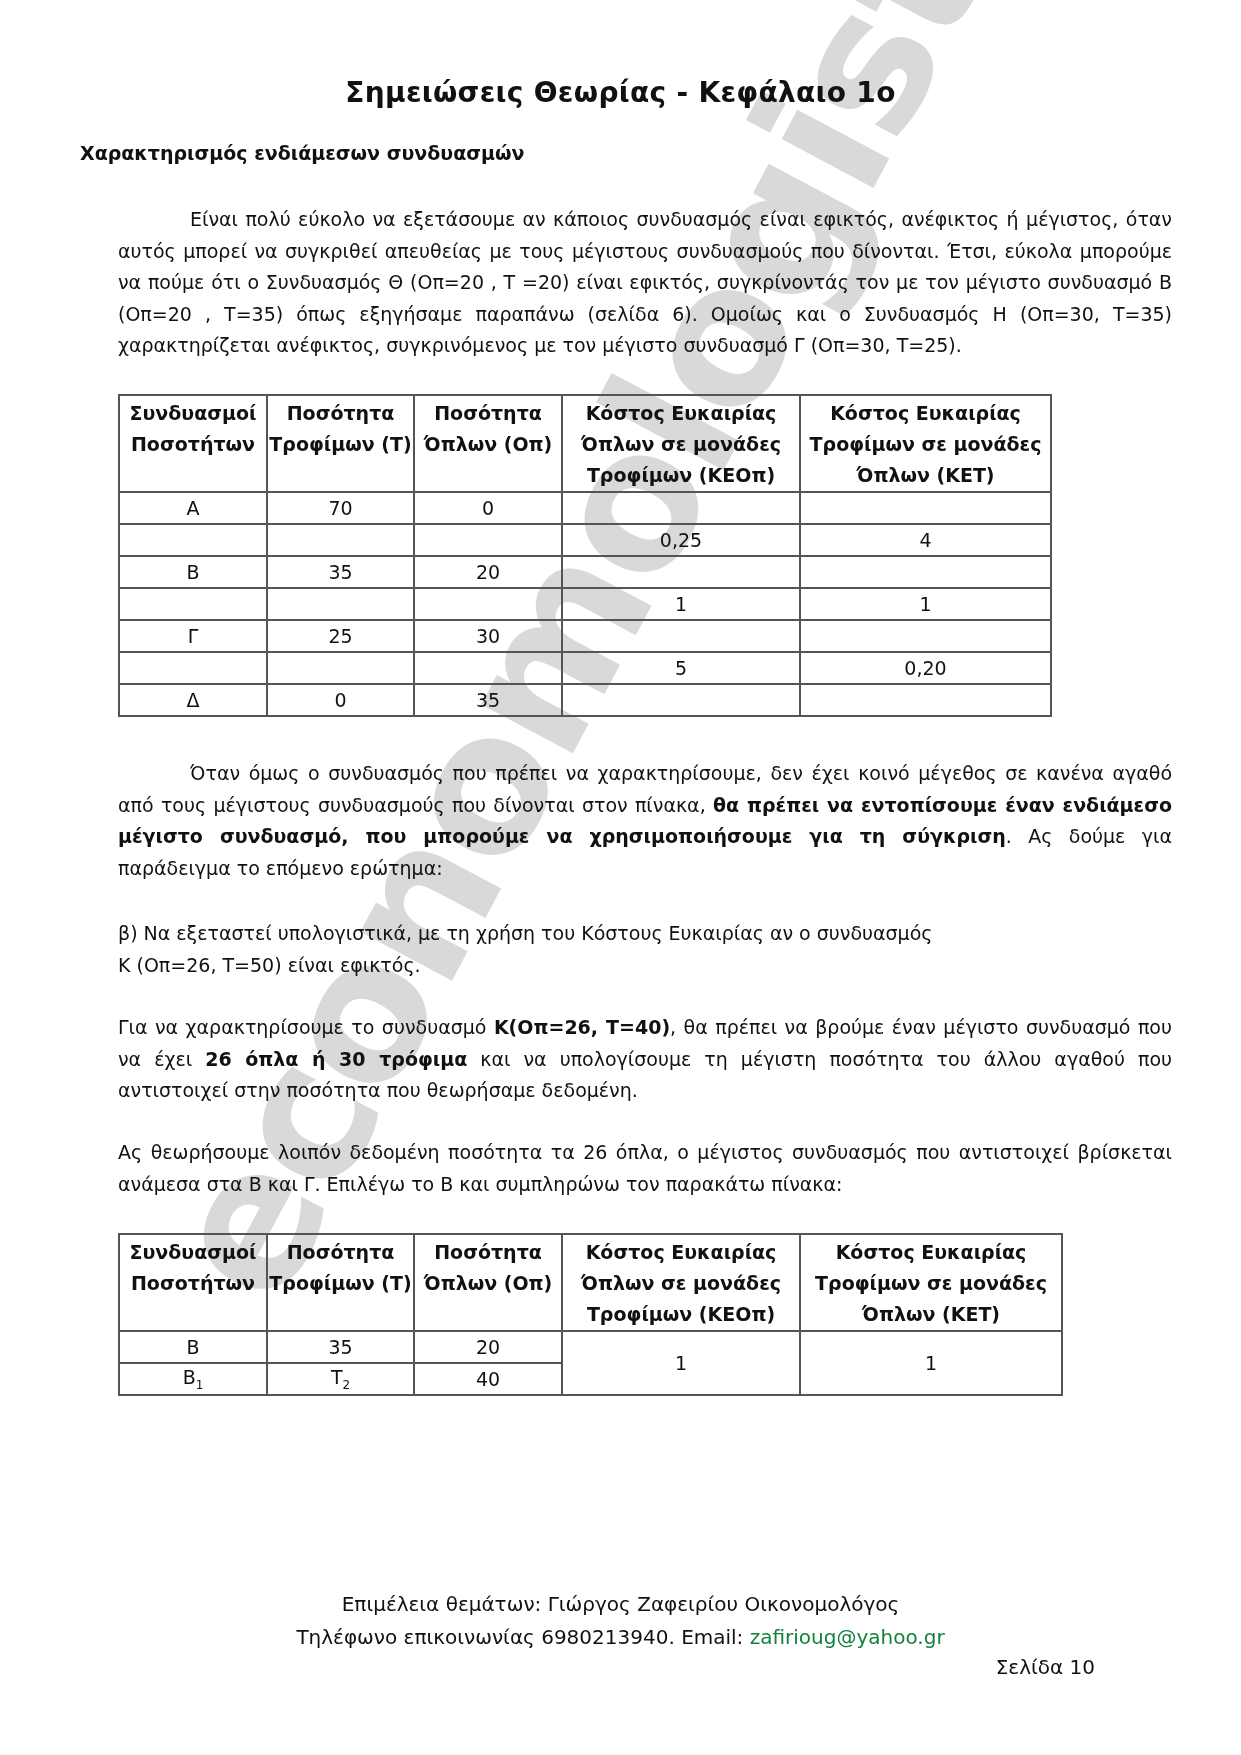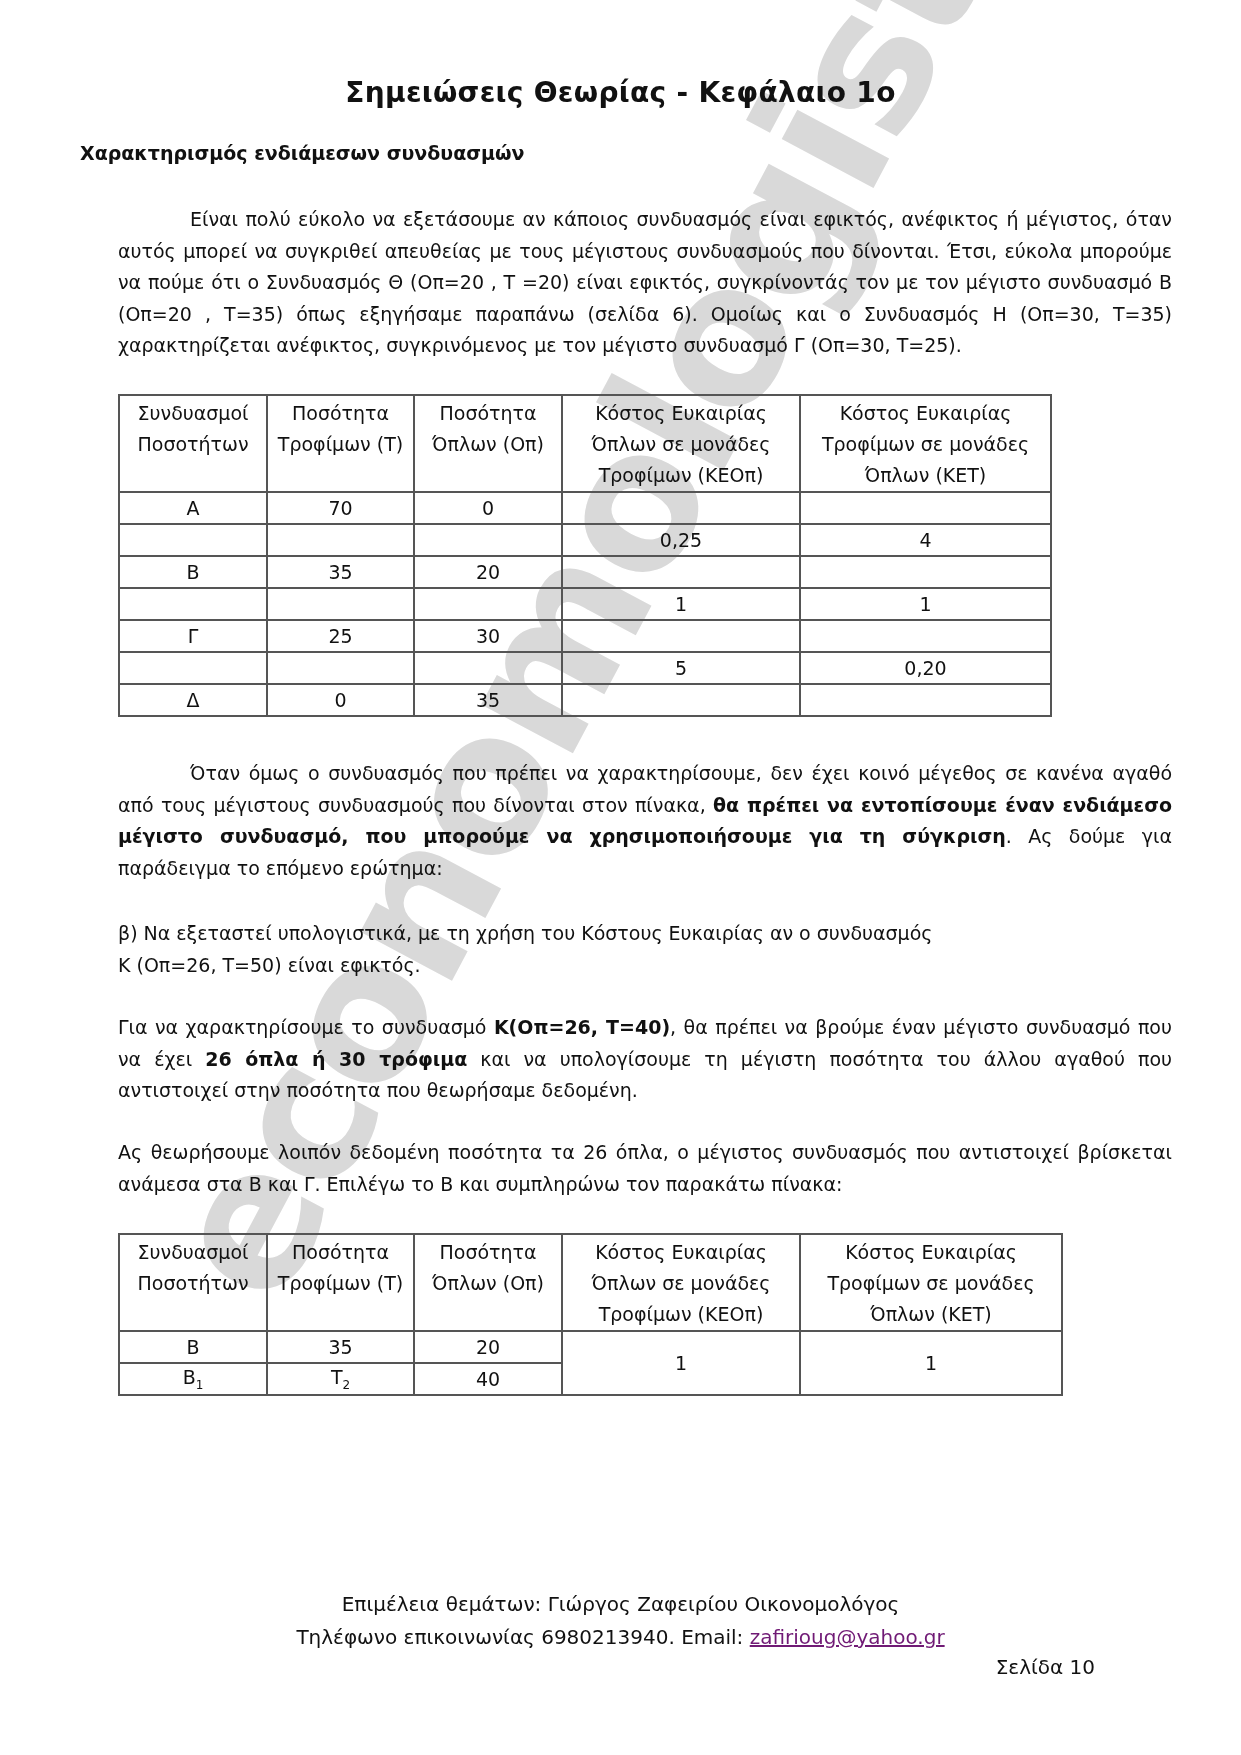--- a/index.html
+++ b/index.html
@@ -35,34 +35,34 @@
     .p4 { top: 1012px; }
     .p5 { top: 1137px; }
     b { font-weight: bold; }
     table.grid {
       position: absolute; left: 118px; border-collapse: collapse;
       font-size: 19px; background: transparent;
     }
     table.grid td, table.grid th {
       border: 2px solid #555; text-align: center; padding: 0;
     }
-    table.grid th { font-weight: normal; line-height: 31px; vertical-align: top; padding-top: 2px; margin-top: 48px; }
+    table.grid th { font-weight: bold; line-height: 31px; vertical-align: top; padding-top: 2px; margin-top: 48px; }
     table.grid td { height: 30px; }
     .t1 { top: 394px; }
     .t2 { top: 1233px; }
     .c1 { width: 146px; } .c2 { width: 145px; } .c3 { width: 146px; }
     .c4 { width: 236px; } .c5 { width: 249px; }
     .t2 .c5 { width: 260px; }
     .footer {
       position: absolute; left: 0; width: 1241px; text-align: center;
       font-size: 20px; line-height: 33px;
     }
     .f1 { top: 1588px; }
     .f2 { top: 1621px; }
-    .email { color: #701a75; text-decoration: underline; }
+    .email { color: #15803d; }
     .pagenum { position: absolute; right: 146px; top: 1655px; font-size: 20px; }
     sub { font-size: 12px; }
   </style>
 </head>
 <body>
 
 <div class="watermark">economologistis.gr</div>
 
 <div class="content">
   <div class="title">Σημειώσεις Θεωρίας - Κεφάλαιο 1ο</div>

